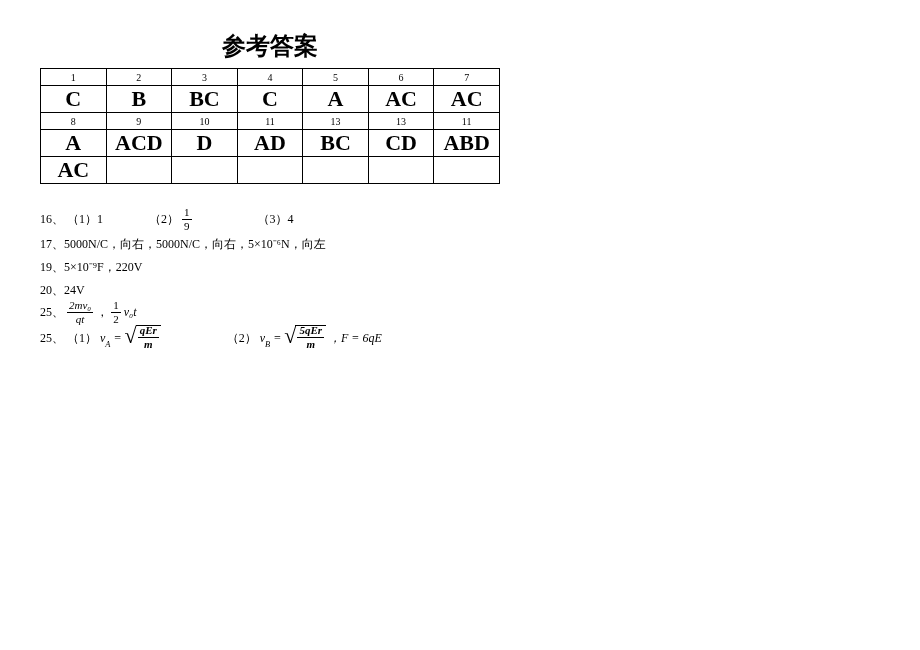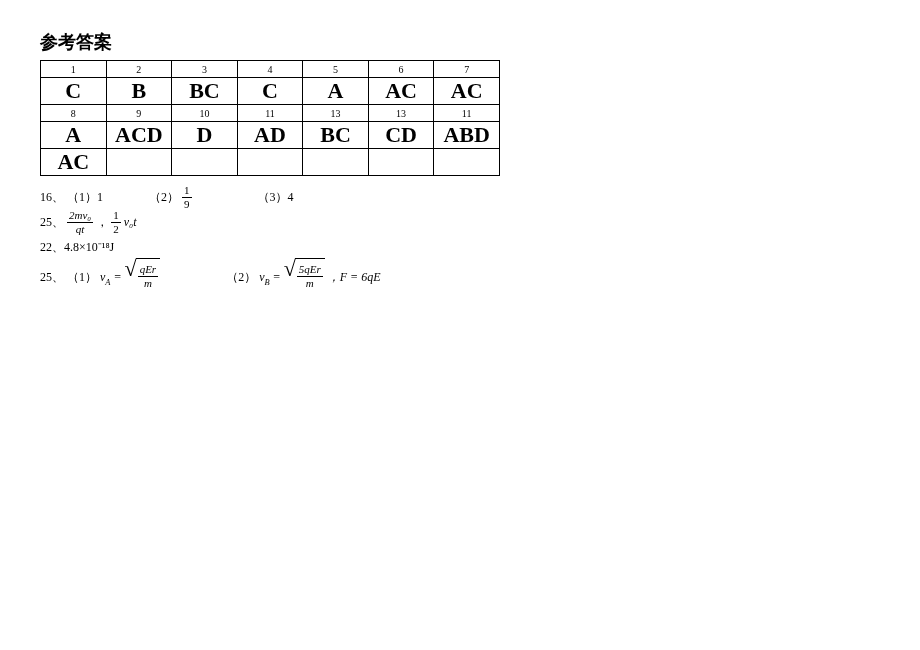--- a/index.html
+++ b/index.html
@@ -8,23 +8,23 @@
     width: 920px;
     height: 650px;
     background: #fff;
     font-family: "Times New Roman", "SimSun", serif;
     color: #000;
   }
   .page {
     padding: 30px 40px 0 40px;
   }
   .title {
-    text-align: left;
+    text-align: center;
     font-weight: bold;
-    font-size: 18px;
+    font-size: 24px;
     font-family: "SimHei", "Microsoft YaHei", sans-serif;
     margin-bottom: 6px;
     width: 460px;
   }
   table.answers {
     border-collapse: collapse;
     table-layout: fixed;
     width: 460px;
   }
   table.answers td {
@@ -37,21 +37,21 @@
     font-size: 10px;
     height: 16px;
   }
   tr.ans td {
     font-size: 22px;
     font-weight: bold;
     font-family: "Times New Roman", serif;
     height: 26px;
   }
   .text-block {
-    margin-top: 10px;
+    margin-top: 24px;
     font-size: 12px;
     line-height: 1.9;
   }
   .line {
     white-space: nowrap;
   }
   .frac {
     display: inline-block;
     vertical-align: middle;
     text-align: center;
@@ -72,22 +72,23 @@
   }
   .sqrt .radical {
     font-size:22px;
     line-height:0.6;
     position:relative;
     top:4px;
     margin-right:-1px;
   }
   .sqrt .radicand {
     border-top:1px solid #000;
-    padding:6px 2px;
+    padding:0 2px;
     display:inline-block;
+    font-weight:bold;
   }
   .gap-m { display:inline-block; width:40px; }
   .gap-l { display:inline-block; width:60px; }
   .it { font-style: italic; font-family:"Times New Roman",serif;}
 </style>
 </head>
 <body>
 
 <div class="page">
   <div class="title">参考答案</div>
@@ -150,41 +151,47 @@
       <span class="gap-m"></span>
       <span>（2）</span>
       <span class="frac">
         <span class="num">1</span>
         <span class="den">9</span>
       </span>
       <span class="gap-l"></span>
       <span>（3）4</span>
     </div>
 
-
-
-
+    <div class="line">
+      <span>17、</span><span>5000N/C，向右，5000N/C，向右，5×10⁻⁶N，向左</span>
+    </div>
+
+
+    <div class="line">
+      <span>19、</span><span>5×10⁻⁹F，220V</span>
+    </div>
+
+    <div class="line">
+      <span>20、</span><span>24V</span>
+    </div>
 
     <div class="line">
       <span>25、</span>
       <span class="frac">
         <span class="num it">2mv₀</span>
         <span class="den it">qt</span>
       </span>
       <span>，</span>
       <span class="frac">
         <span class="num">1</span>
         <span class="den">2</span>
       </span>
       <span class="it"> v₀t</span>
     </div>
 
-    <div class="line">
-      <span>22、</span><span>4.8×10⁻¹⁸J</span>
-    </div>
 
 
 
     <div class="line">
       <span>25、</span>
       <span>（1）</span>
       <span class="it">v<span class="sub">A</span> = </span>
       <span class="sqrt">
         <span class="radical">√</span>
         <span class="radicand">

